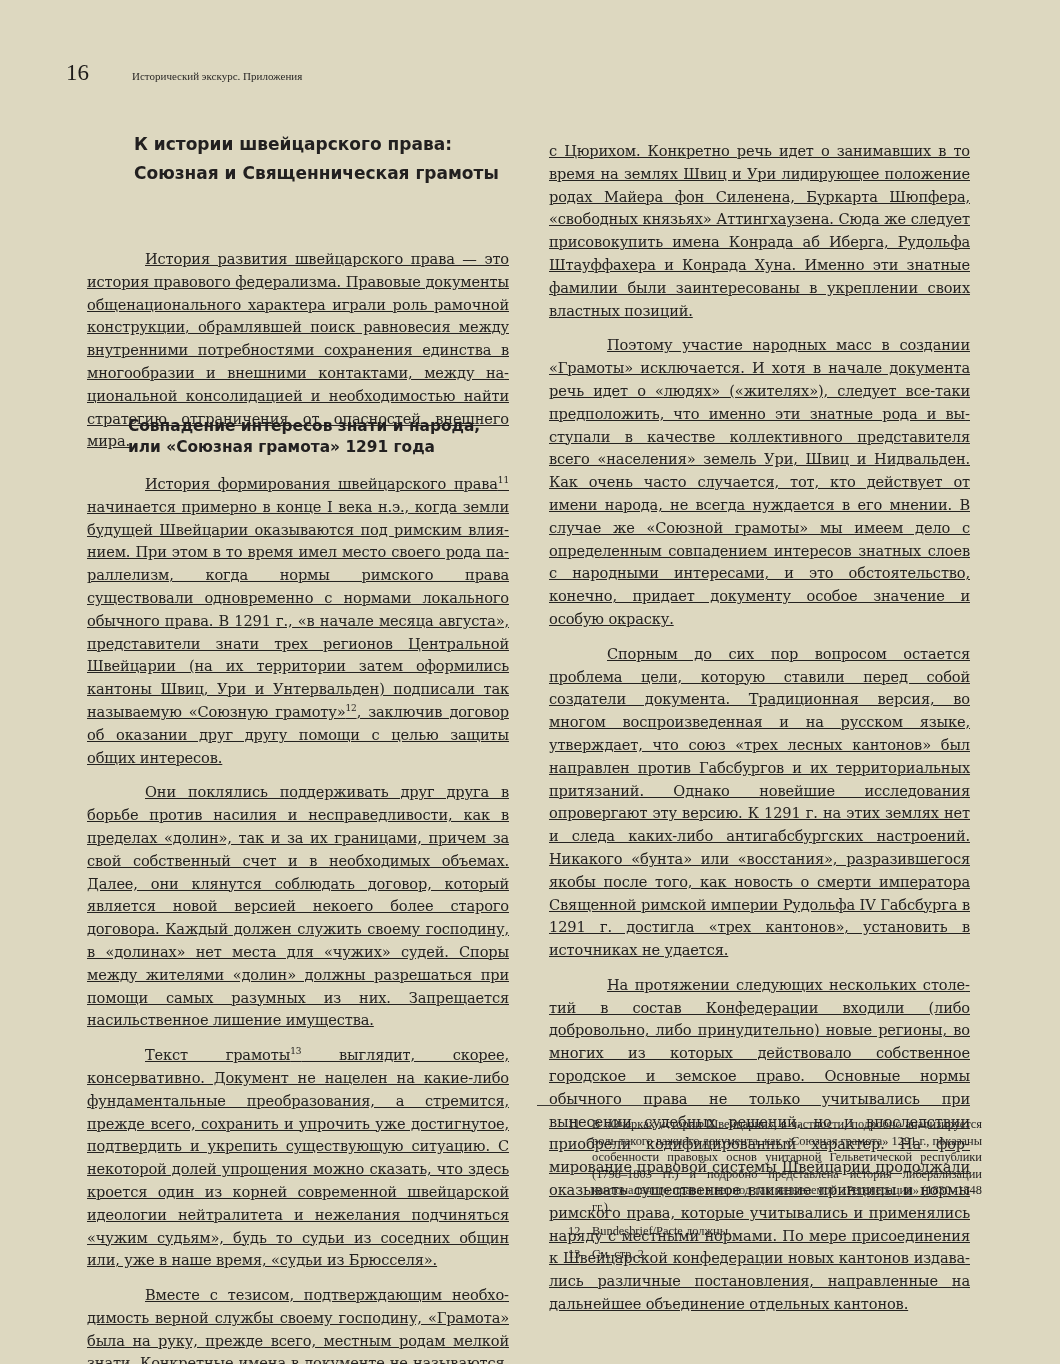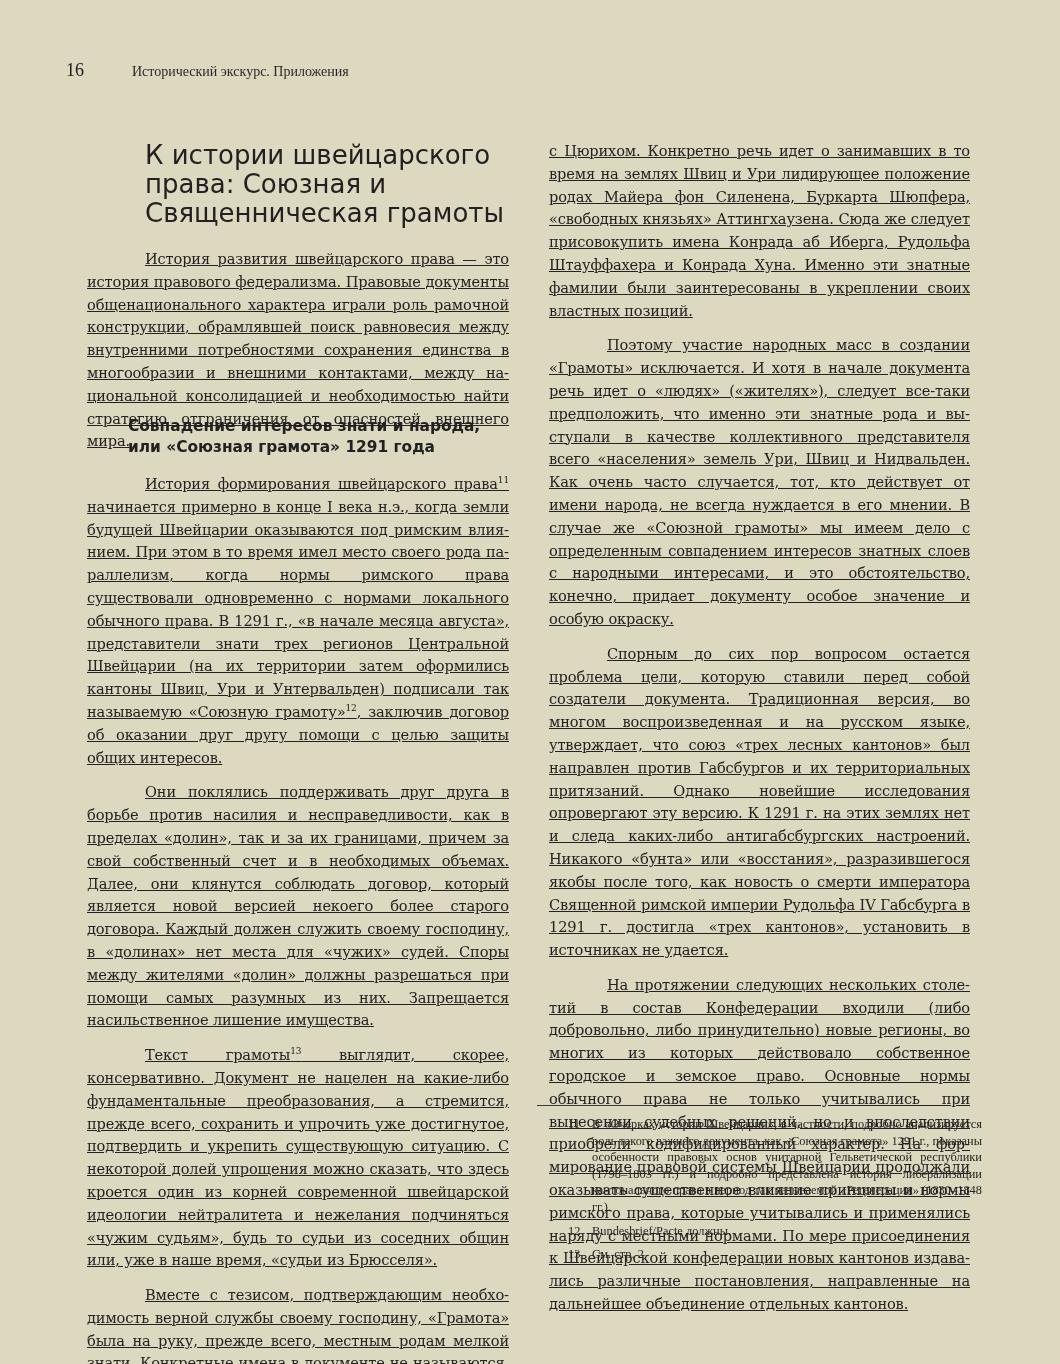--- a/index.html
+++ b/index.html
@@ -17,40 +17,40 @@
     }
     .running-head {
       position: absolute;
       left: 66px;
       top: 60px;
       display: flex;
       align-items: baseline;
     }
     .page-number {
       font-family: "Liberation Serif", "DejaVu Serif", serif;
-      font-size: 18px;
+      font-size: 23px;
       color: #1e1c1a;
       width: 66px;
     }
     .running-title {
       font-family: "Liberation Serif", "DejaVu Serif", serif;
-      font-size: 14px;
+      font-size: 11px;
       color: #2a2826;
     }
     .chapter-title {
       position: absolute;
       left: 134px;
       top: 130px;
       width: 380px;
       font-family: "DejaVu Sans", "Liberation Sans", sans-serif;
-      font-weight: normal;
-      font-size: 26px;
+      font-weight: bold;
+      font-size: 17px;
       line-height: 29px;
       color: #222020;
-      margin: 11px;
+      margin: 0;
     }
     .body-text {
       font-family: "DejaVu Serif", "Liberation Serif", serif;
       font-size: 14.6px;
       line-height: 22.8px;
       text-align: justify;
       hyphens: manual;
       margin: 0;
       letter-spacing: -0.15px;
     }

